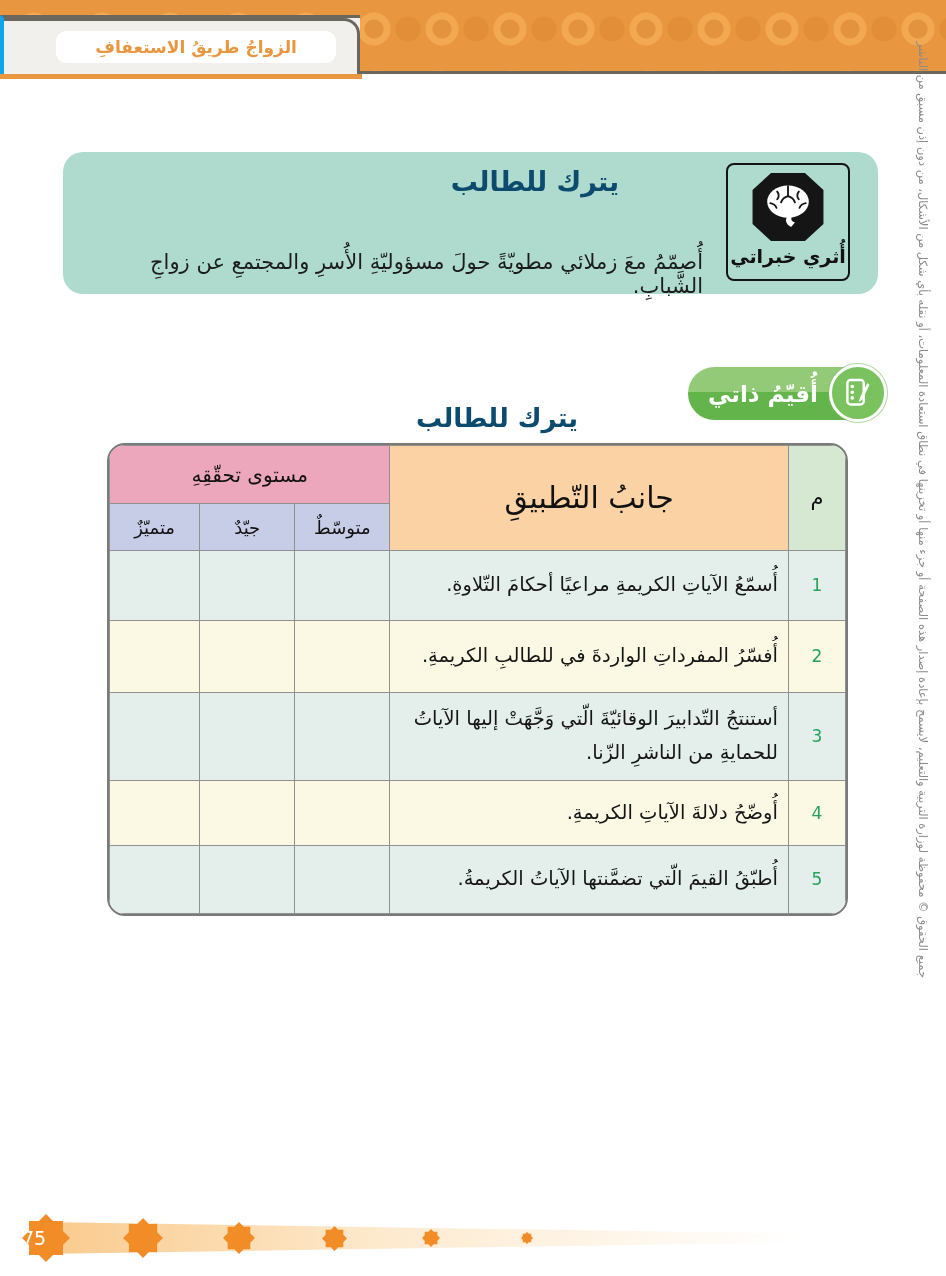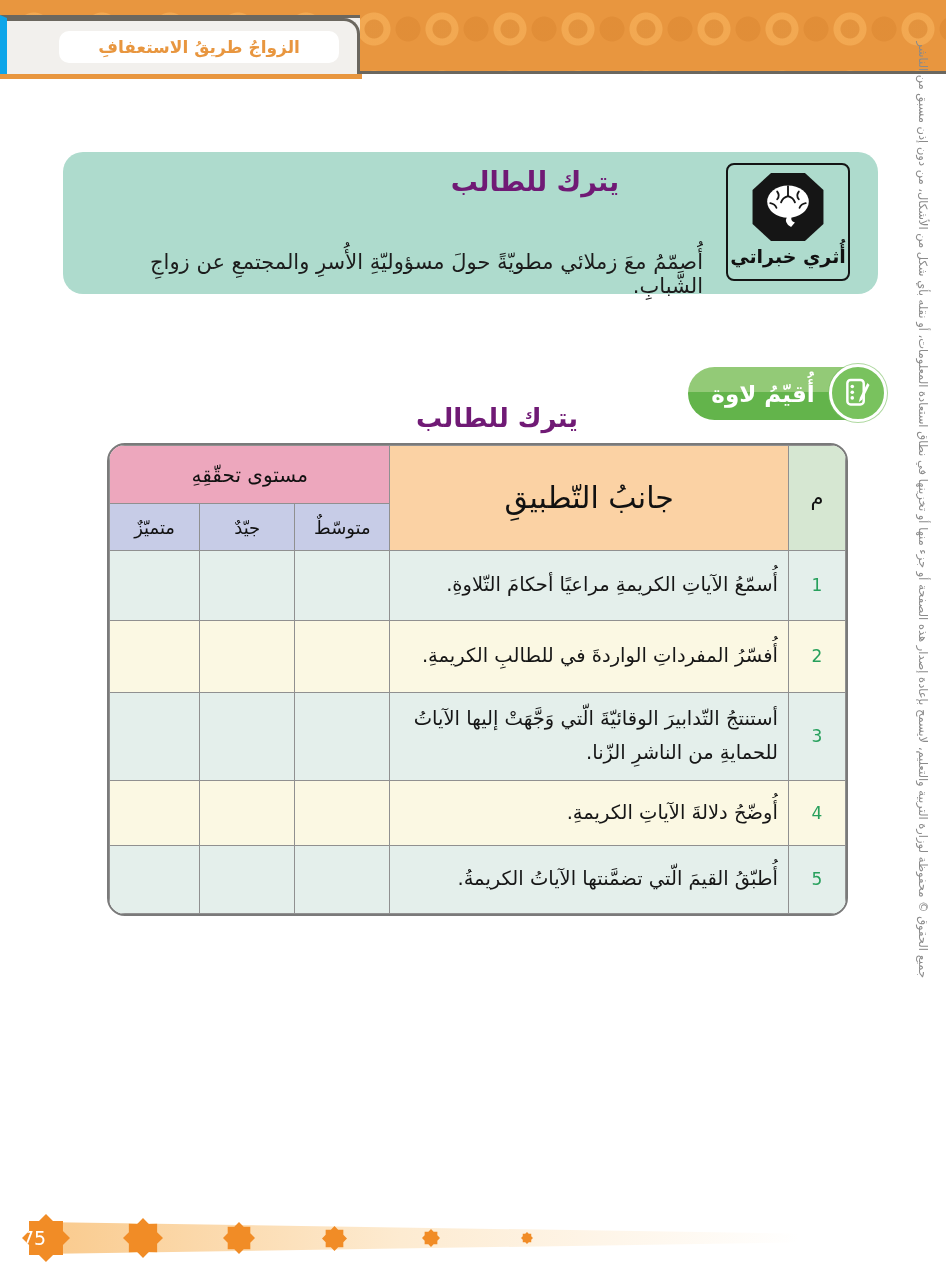--- a/index.html
+++ b/index.html
@@ -18,21 +18,21 @@
       radial-gradient(circle at 50% 50%, rgba(209,122,38,.45) 9px, rgba(209,122,38,0) 10px),
       radial-gradient(circle at 50% 50%, rgba(243,170,84,.9) 16px, rgba(243,170,84,0) 17px),
       radial-gradient(circle at 0% 50%, rgba(209,122,38,.30) 12px, rgba(209,122,38,0) 13px),
       radial-gradient(circle at 100% 50%, rgba(209,122,38,.30) 12px, rgba(209,122,38,0) 13px);
     background-size:68px 58px;
     border-bottom:3px solid #6b675f;
   }
   .lesson-tab {
     position:absolute; left:0; top:15px; width:360px; height:59px;
     background:#f2f0ed; border-top:3px solid #6b675f; border-right:0;
-    border-left:7px solid #0ea5e9; 
+    border-left:4px solid #0ea5e9; 
     border-radius:14px 0 0 0;
     z-index:3;
   }
   
   .lesson-tab { border-radius:0; border-top-left-radius:0; }
   .lesson-tab::after{ content:""; }
   .tab-shape { position:absolute; inset:0; background:#f2f0ed;
     border-top:3px solid #6b675f; border-right:3px solid #6b675f;
     border-top-right-radius:16px; direction:ltr; }
   .tab-underline {
@@ -44,21 +44,21 @@
     background:#fff; border-radius:10px; z-index:5;
     display:flex; align-items:center; justify-content:center;
     color:#e8963f; font-weight:bold; font-size:17px;
   }
 
   
   .enrich-box {
     position:absolute; left:63px; top:152px; width:815px; height:142px;
     background:#aedbcd; border-radius:20px;
   }
-  .red-note { color:#701a75; font-weight:bold; text-align:center; }
+  .red-note { color:#0c4a6e; font-weight:bold; text-align:center; }
   .enrich-title { position:absolute; left:352px; top:14px; width:240px; font-size:27px; }
   .enrich-body {
     position:absolute; right:175px; top:62px; width:600px;
     direction:rtl; text-align:right; font-size:21px; color:#1c1c1c;margin-top:36px;
   }
   .brain-badge {
     position:absolute; right:28px; top:11px; width:124px; height:118px;
     border:2.5px solid #141414; border-radius:8px;
     display:flex; flex-direction:column; align-items:center; justify-content:flex-start;
     padding-top:5px;
@@ -155,21 +155,21 @@
           <path d="M64 28 q-4 5 0 10"></path>
           <path d="M27 43 q6 1 8 6"></path>
           <path d="M73 43 q-6 1 -8 6"></path>
         </g>
       </svg>
       <div class="brain-badge-label">أُثري خبراتي</div>
     </div>
   </div>
 
   <div class="self-eval-btn">
-    <div class="self-eval-label">أُقيّمُ لاوة</div>
+    <div class="self-eval-label">أُقيّمُ ذاتي</div>
     <div class="self-eval-circle">
       <svg viewBox="0 0 44 44">
         <rect x="9" y="6" width="20" height="30" rx="4" fill="none" stroke="#ffffff" stroke-width="3"></rect>
         <circle cx="15" cy="14" r="2.2" fill="#ffffff"></circle>
         <circle cx="15" cy="21" r="2.2" fill="#ffffff"></circle>
         <circle cx="15" cy="28" r="2.2" fill="#ffffff"></circle>
         <path d="M36 9 L26 29 l-2 7 5-4 10-20 z" fill="#ffffff" transform="scale(0.88) translate(2,2)"></path>
       </svg>
     </div>
   </div>

